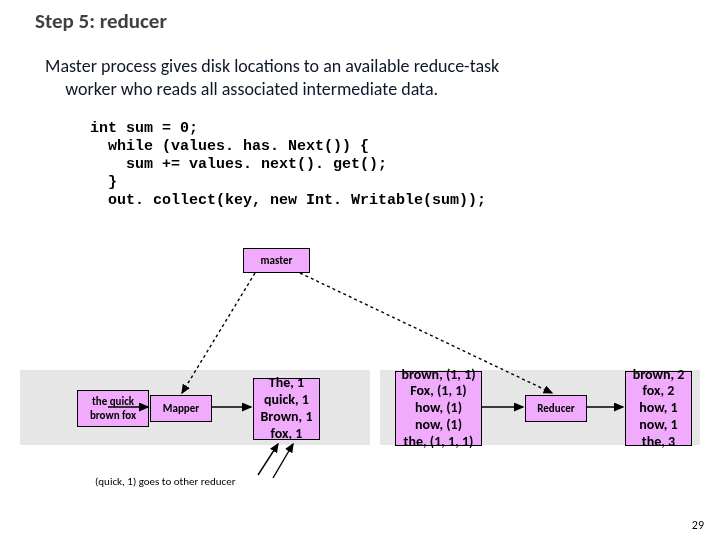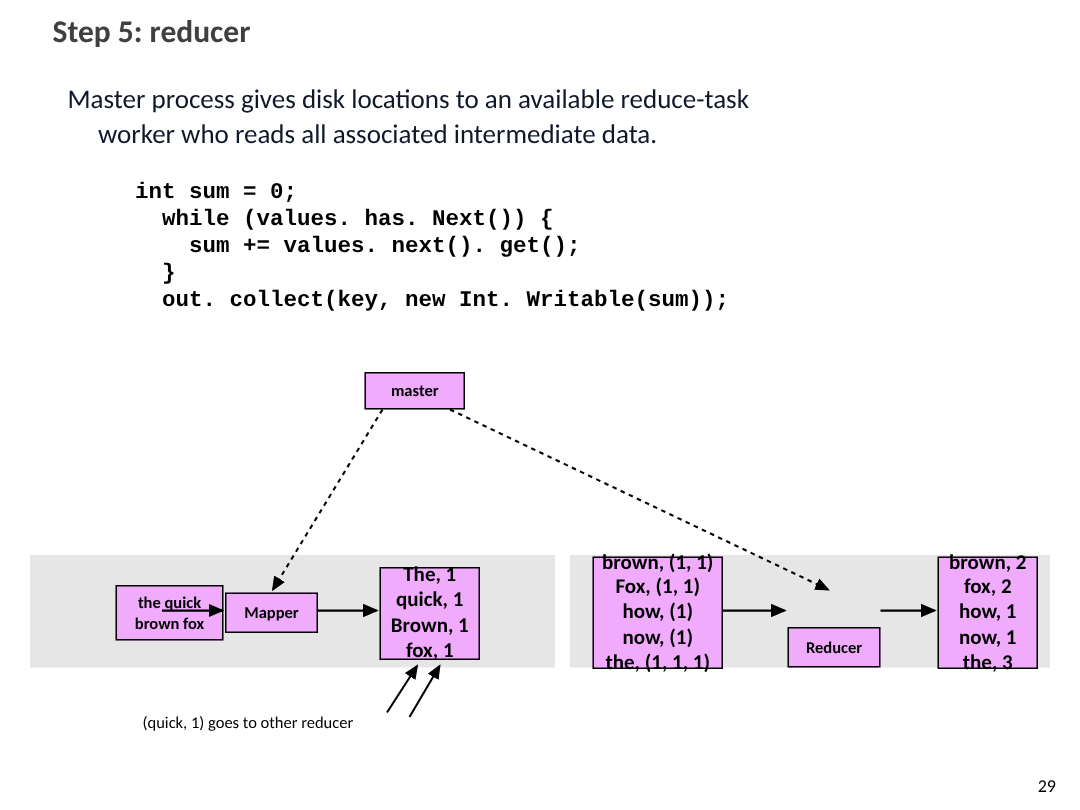--- a/index.html
+++ b/index.html
@@ -106,21 +106,21 @@
 quick, 1
 Brown, 1
 fox, 1</div>
 
 <div class="box small-text" style="left:395px; top:371px; width:85px; height:73px; white-space:pre;">brown, (1, 1)
 Fox, (1, 1)
 how, (1)
 now, (1)
 the, (1, 1, 1)</div>
 
-<div class="box" style="left:525px; top:418px; width:60px; height:25px;">Reducer</div>
+<div class="box" style="left:525px; top:395px; width:60px; height:25px;">Reducer</div>
 
 <div class="box small-text" style="left:625px; top:371px; width:65px; height:73px; white-space:pre;">brown, 2
 fox, 2
 how, 1
 now, 1
 the, 3</div>
 
 <div class="note" style="left:95px; top:475px;">(quick, 1) goes to other reducer</div>
 
 <div class="pagenum">29</div>

